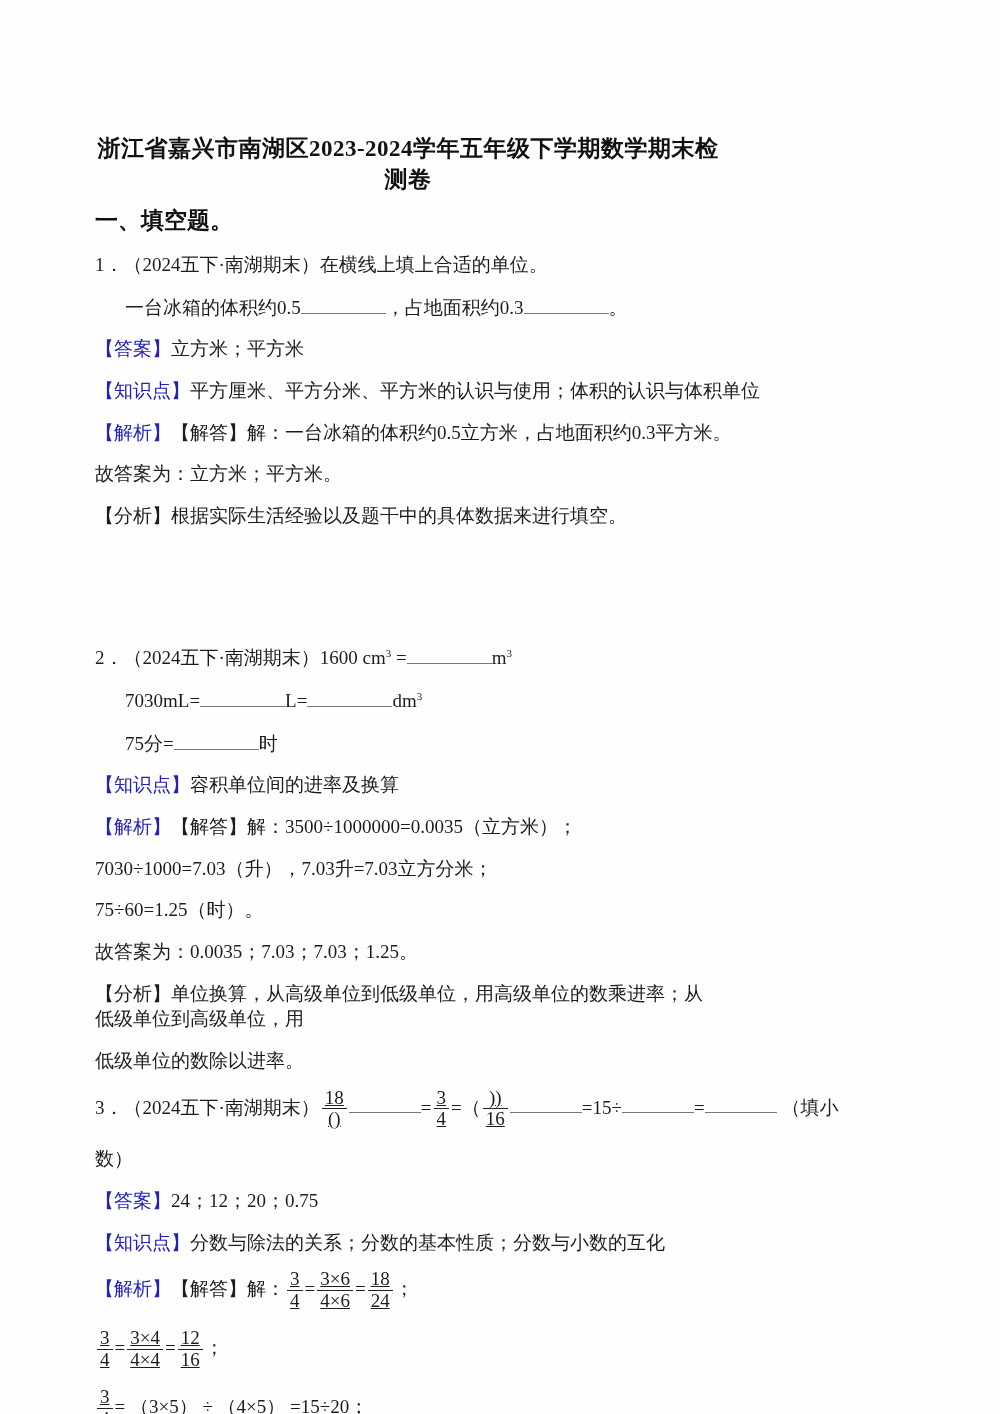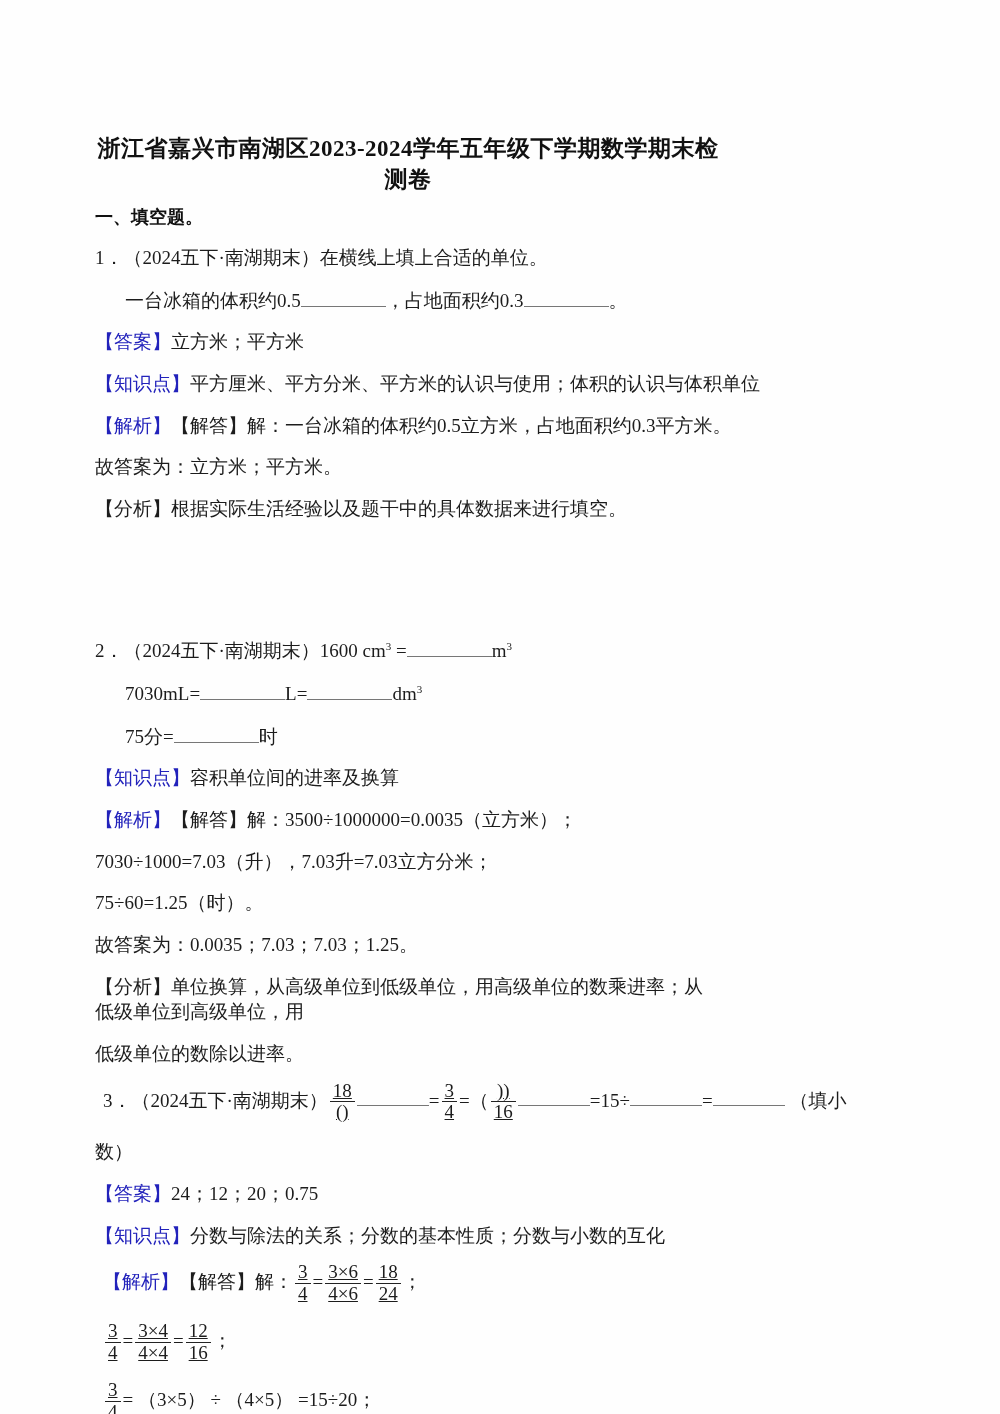--- a/index.html
+++ b/index.html
@@ -18,21 +18,21 @@
   }
   .title{
     font-size:23px;
     font-weight:bold;
     text-align:center;
     margin:0 0 10px 0;
     letter-spacing:0.5px;
     color:#111;
   }
   .section-heading{
-    font-size:18px;
+    font-size:23px;
     font-weight:bold;
     margin:0 0 12px 0;
     color:#111;
   }
   .line{
     font-size:19px;
     line-height:1.35;
     margin:16px 0 14px 0;
     white-space:nowrap;
   }
@@ -54,21 +54,21 @@
     vertical-align:middle;
     line-height:1.1;
     margin:0 2px;
     font-size:19px;
     text-decoration:underline;
   }
   .frac .num{display:block;border-bottom:1.6px solid #222;padding:0 3px;}
   .frac .den{display:block;padding:0 3px;}
   .fracline{
     font-size:19px;
-    margin:6px 0 16px 8px;
+    margin:6px 0 16px 0;
     white-space:nowrap;
   }
   .gap-large{height:86px;}
 </style>
 </head>
 <body>
 
 <div class="page">
 
   <h1 class="title">浙江省嘉兴市南湖区2023-2024学年五年级下学期数学期末检测卷</h1>

